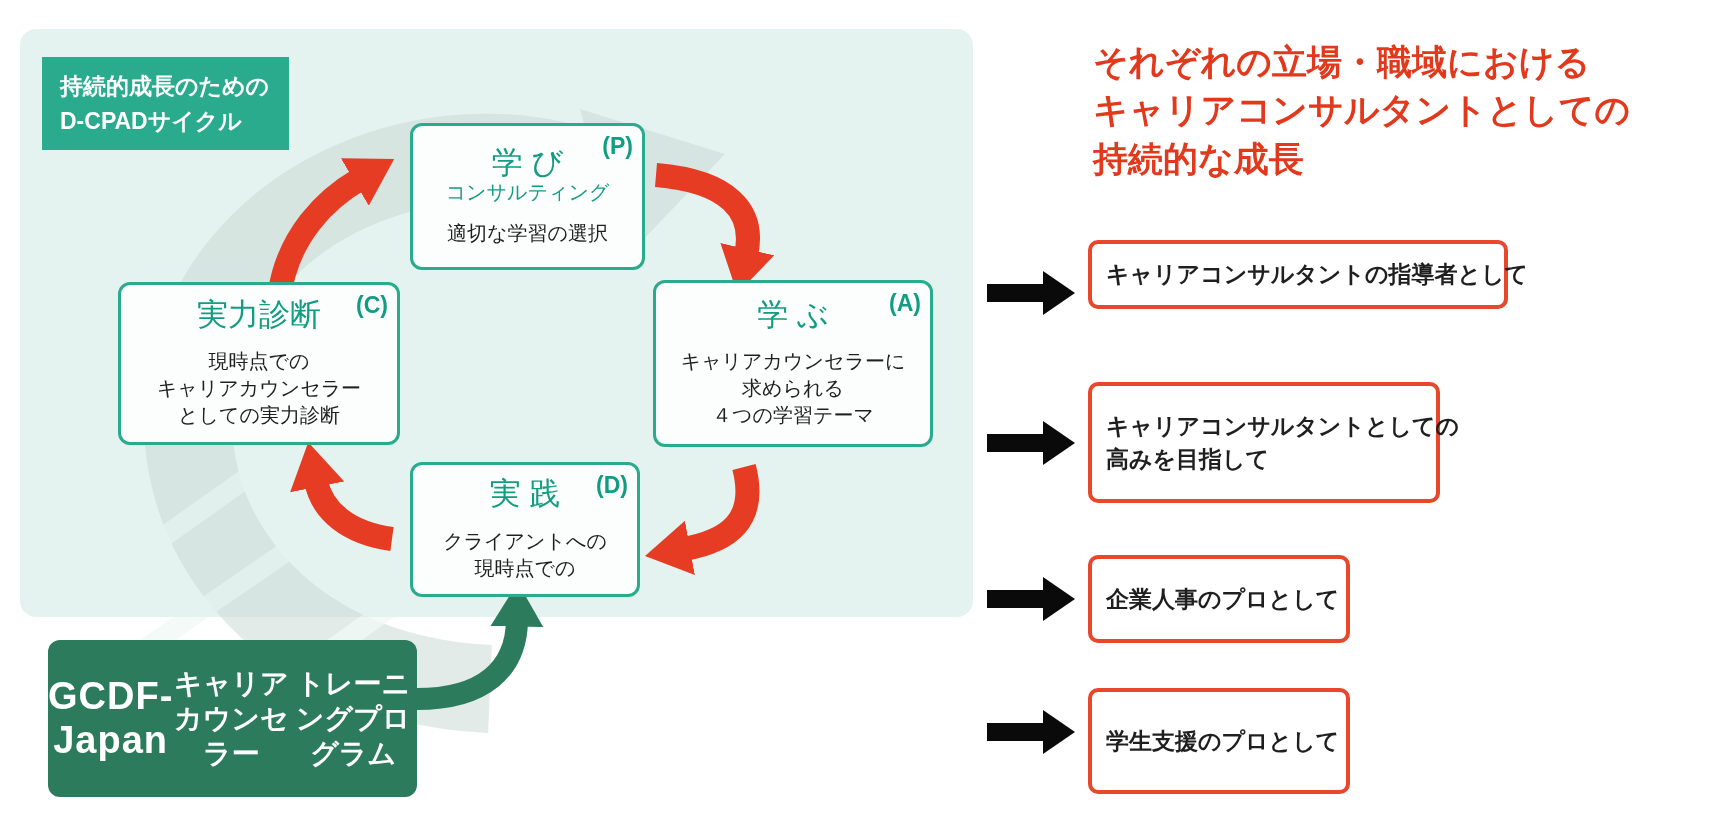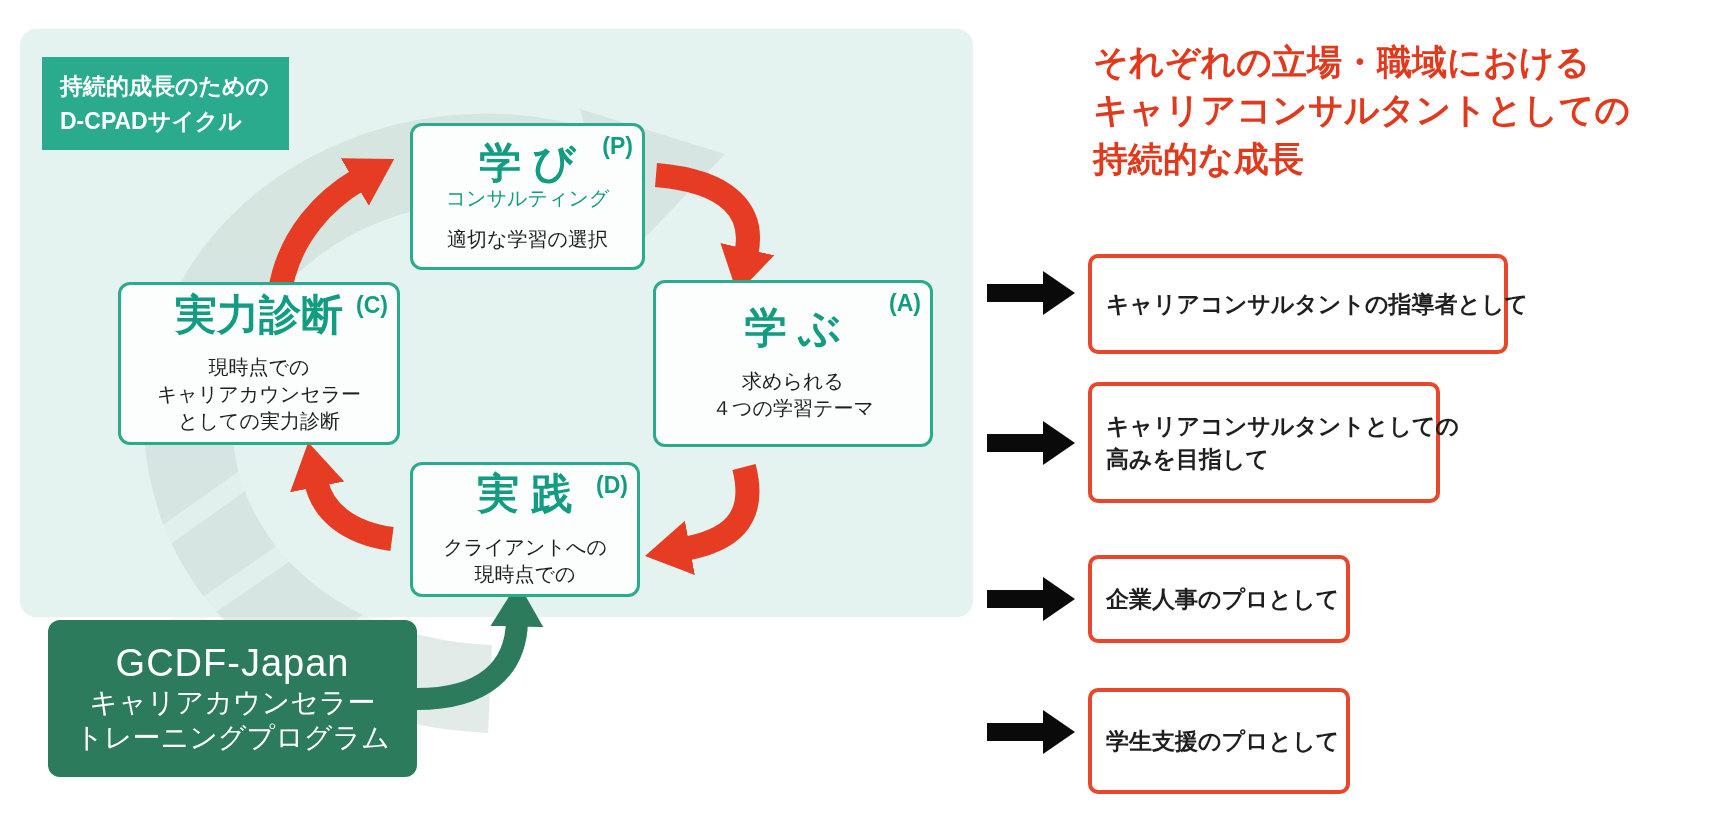--- a/index.html
+++ b/index.html
@@ -12,52 +12,52 @@
   .panel-svg { position:absolute; left:0; top:0; width:953px; height:789px; }
 
   .badge { position:absolute; left:22px; top:28px; background:var(--teal);
            color:#fff; font-weight:bold; font-size:23px; line-height:1.5;
            padding:12px 20px 12px 18px; }
 
   .cyc-box { position:absolute; background:var(--box-bg);
              border:3px solid var(--teal); border-radius:12px;
              display:flex; flex-direction:column; align-items:center;
              justify-content:center; text-align:center; }
-  .cyc-title { color:var(--teal-text); font-weight:bold; font-size:42px; line-height:1.1; }
+  .cyc-title { color:var(--teal-text); font-weight:normal; font-size:31px; line-height:1.1; }
   .cyc-sub   { color:var(--teal-text); font-weight:normal; font-size:20px; line-height:1.2; }
   .cyc-tag { position:absolute; right:9px; top:7px; color:var(--teal-text);
              font-weight:bold; font-size:23px; }
   .cyc-body { color:var(--text-dark); font-size:20px; line-height:1.35; margin-top:16px; }
 
   .box-learning   { left:390px; top:94px;  width:235px; height:147px; }
   .box-learn      { left:633px; top:251px; width:280px; height:167px; }
   .box-assessment { left:98px;  top:253px; width:282px; height:163px; }
   .box-practice   { left:390px; top:433px; width:230px; height:135px; }
 
-  .gcdf { position:absolute; left:28px; top:591px; width:369px; height:157px;
+  .gcdf { position:absolute; left:28px; top:611px; width:369px; height:157px;
           background:var(--green-dark); border-radius:12px; color:#fff;
-          display:flex; flex-direction:column; align-items:center;
-          justify-content:center; text-align:center; font-weight:normal; }
+          display:flex; flex-direction:row; align-items:center;
+          justify-content:center; text-align:center; font-weight:bold; }
   .gcdf-en { font-size:38px; letter-spacing:1px; line-height:1.15; }
   .gcdf-jp { font-size:28px; line-height:1.25; }
 
   
   .heading { position:absolute; left:1093px; top:38px; color:var(--heading-red);
              font-weight:bold; font-size:35px; line-height:1.38; white-space:nowrap; }
 
   .goal-arrow { position:absolute; left:987px; width:88px; height:44px; }
   .goal-arrow .fillpart { fill:var(--black); }
 
   .goal-box { position:absolute; left:1088px; border:4px solid var(--red-border);
               border-radius:10px; background:#fff; color:var(--text-dark);
               font-weight:bold; font-size:23px; line-height:1.4;
               display:flex; flex-direction:column; justify-content:center;
               padding:0 14px; white-space:nowrap; }
 
-  .ar1 { top:271px; }  .gb1 { top:254px; width:420px; height:100px; }
+  .ar1 { top:271px; }  .gb1 { top:240px; width:420px; height:69px; }
   .ar2 { top:421px; }  .gb2 { top:382px; width:352px; height:121px; }
   .ar3 { top:577px; }  .gb3 { top:555px; width:262px; height:88px;justify-content:center; }
   .ar4 { top:710px; }  .gb4 { top:688px; width:262px; height:106px; }
 
   
   .wm-stroke { stroke:var(--watermark); fill:none; }
   .wm-fill   { fill:var(--watermark); }
   .streak    { stroke:var(--panel-bg); fill:none; }
   .red-arrow   { stroke:var(--red); fill:none; }
   .green-arrow { stroke:var(--green-dark); fill:none; }
@@ -106,20 +106,21 @@
     <span class="cyc-tag">(P)</span>
     <div class="cyc-title">学 び</div>
     <div class="cyc-sub">コンサルティング</div>
     <div class="cyc-body">適切な学習の選択</div>
   </div>
 
   <div class="cyc-box box-learn">
     <span class="cyc-tag">(A)</span>
     <div class="cyc-title">学 ぶ</div>
     <div class="cyc-body">
+      <div>キャリアカウンセラーに</div>
       <div>求められる</div>
       <div>４つの学習テーマ</div>
     </div>
   </div>
 
   <div class="cyc-box box-assessment">
     <span class="cyc-tag">(C)</span>
     <div class="cyc-title">実力診断</div>
     <div class="cyc-body">
       <div>現時点での</div>

